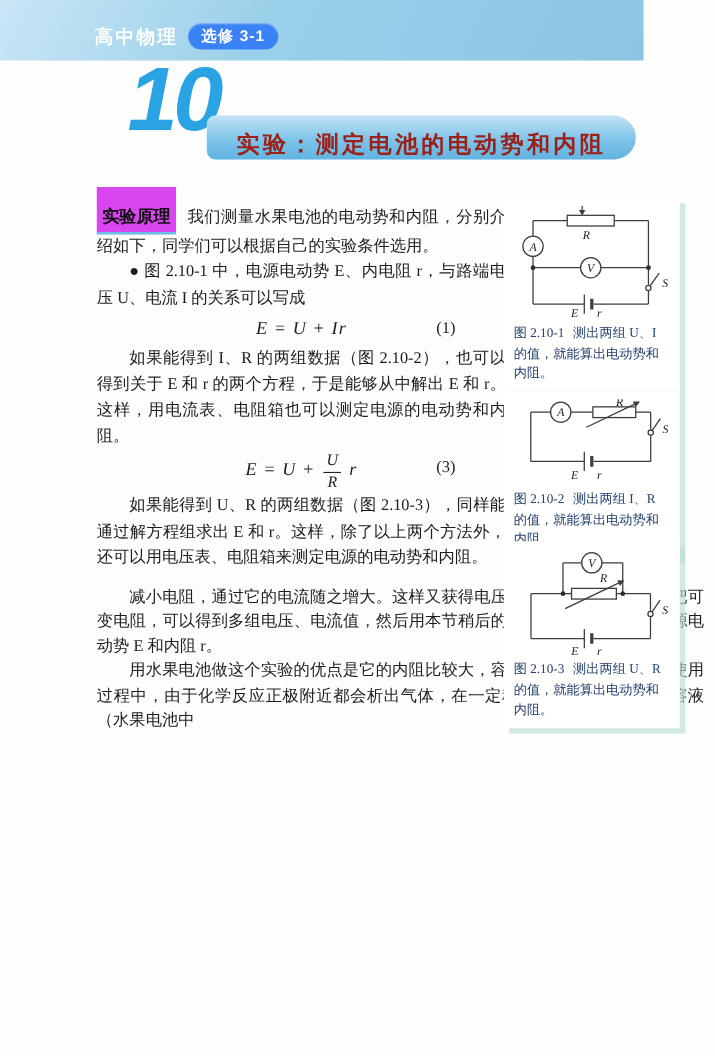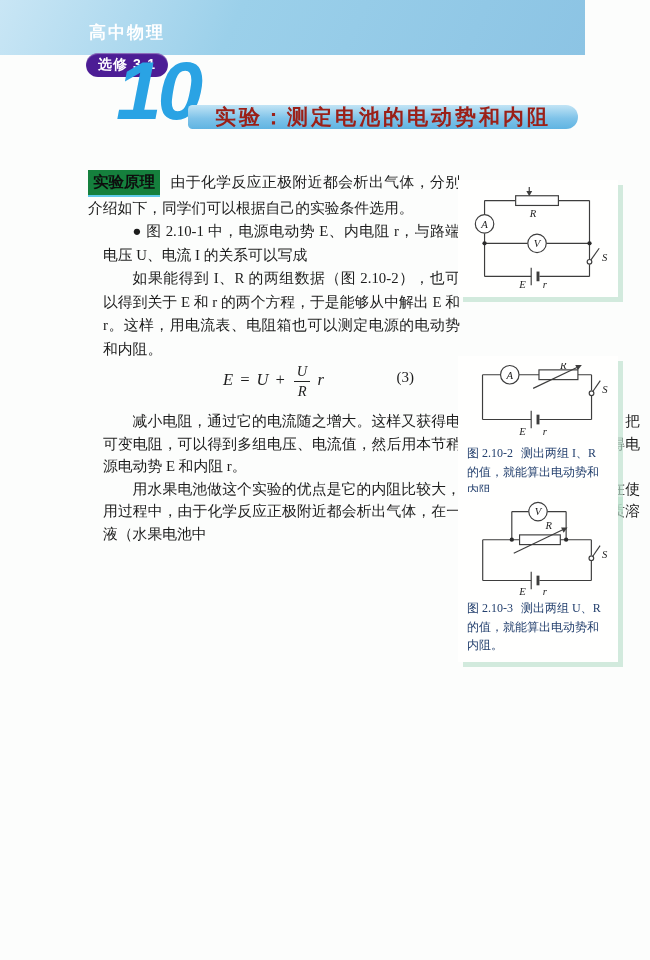--- a/index.html
+++ b/index.html
@@ -11,59 +11,58 @@
     color:#1c1c1c;
   }
   
   .header-band{
     position:absolute; left:0; top:0; width:585px; height:55px;
     background:linear-gradient(115deg,#c9e6f5 0%, #9bd0ea 40%, #8cc4e4 100%);
   }
   .brand-row{
     position:absolute; left:86px; top:21px; display:flex; align-items:center; gap:9px;
     font-family:"Liberation Sans","DejaVu Sans",sans-serif;
-    flex-direction:column;
   }
   .brand-label{ color:#fff; font-size:17px; font-weight:bold; letter-spacing:2px; }
   .edition-pill{
-    background:#4c1d95; color:#fff; font-size:14px; font-weight:bold;
+    background:#3b82f6; color:#fff; font-size:14px; font-weight:bold;
     border-radius:14px; padding:3px 12px; letter-spacing:1px;
     box-shadow:inset 0 1px 1px rgba(255,255,255,.4);
   }
   .chapter-number{
     position:absolute; left:116px; top:50px;
     font-family:"Liberation Sans","DejaVu Sans",sans-serif;
     font-size:82px; font-weight:bold; font-style:italic;
     color:#2aa3e4; line-height:1; letter-spacing:-4px;text-align:center;
   }
   .title-banner{
-    position:absolute; left:188px; top:105px; width:390px; height:24px;
+    position:absolute; left:188px; top:105px; width:390px; height:40px;
     background:linear-gradient(180deg,#c2e4f5 0%, #7fc3e9 55%, #60b4e2 100%);
     border-radius:8px 21px 21px 8px;
-    display:flex; align-items:center; justify-content:center;
+    display:flex; align-items:flex-end; justify-content:center;
   }
   .title-banner .chapter-title{
     font-family:"Liberation Sans","DejaVu Sans",sans-serif;
     font-size:21px; font-weight:bold; color:#9b2018; letter-spacing:3px;
   }
   
   .content{ position:absolute; left:88px; top:170px; width:552px; }
   .col-narrow{ width:372px; }
   .col-wide{ width:552px; margin-top:12px; }
   p.body{
     font-size:14.8px; line-height:23.5px; text-align:justify;
     font-family:"Liberation Serif","DejaVu Serif",serif;
   }
   .col-wide p.body{ line-height:22.5px; }
-  p.indent{ text-indent:2em;margin-left:15px; }
+  p.indent{ text-indent:2em; }
   .section-label{
     display:inline-block; font-family:"Liberation Sans","DejaVu Sans",sans-serif;
     font-weight:bold; font-size:15.5px; color:#0d0d0d;
-    background:#15803d; border-bottom:2px solid #5fc9e8;
-    padding:0 5px 1px 5px; margin-right:10px; text-indent:0;
+    background:#d946ef; border-bottom:2px solid #5fc9e8;
+    padding:16px 5px 1px 5px; margin-right:10px; text-indent:0;
   }
   .eq-row{
     position:relative; text-align:center; margin:3px 0 3px 0;
     font-size:16.5px; line-height:26px;
   }
   .eq-f{ font-style:italic; letter-spacing:1px; }
   .eq-num{ position:absolute; right:46px; top:0; font-style:normal; font-size:15px; }
   .frac{ display:inline-block; vertical-align:-11px; text-align:center; font-style:italic; line-height:1; margin:0 2px; }
   .frac .top{ display:block; padding:0 3px 2px 3px; border-bottom:1.2px solid #222; font-size:14.5px;}
   .frac .bot{ display:block; padding-top:2px; font-size:14.5px; }
@@ -97,36 +96,41 @@
   <span class="edition-pill">选修 3-1</span>
 </div>
 <div class="chapter-number">10</div>
 <div class="title-banner">
   <span class="chapter-title">实验：测定电池的电动势和内阻</span>
 </div>
 
 <div class="content">
 
   <div class="col-narrow">
-    <p class="body"><span class="section-label">实验原理</span><span>由于化学反应正极附近都会析出气体，分别介绍如下，同学们可以根据自己的实验条件选用。</span></p>
+    <p class="body"><span class="section-label">实验原理</span><span>我们测量水果电池的电动势和内阻，分别介绍如下，同学们可以根据自己的实验条件选用。</span></p>
 
     <p class="body indent">●  图 2.10-1 中，电源电动势 E、内电阻 r，与路端电压 U、电流 I 的关系可以写成</p>
 
+    <div class="eq-row">
+      <span class="eq-f">E = U + Ir</span>
+      <span class="eq-num">(1)</span>
+    </div>
 
 
 
 
     <p class="body indent">如果能得到 I、R 的两组数据（图 2.10-2），也可以得到关于 E 和 r 的两个方程，于是能够从中解出 E 和 r。这样，用电流表、电阻箱也可以测定电源的电动势和内阻。</p>
 
 
     <div class="eq-row">
       <span class="eq-f">E = U + </span><span class="frac"><span class="top">U</span><span class="bot">R</span></span><span class="eq-f"> r</span>
       <span class="eq-num">(3)</span>
     </div>
 
+    <p class="body indent">如果能得到 U、R 的两组数据（图 2.10-3），同样能通过解方程组求出 E 和 r。这样，除了以上两个方法外，还可以用电压表、电阻箱来测定电源的电动势和内阻。</p>
   </div>
 
   <div class="col-wide">
     <p class="body indent">减小电阻，通过它的电流随之增大。这样又获得电压和电流的另一组数据。把可变电阻，可以得到多组电压、电流值，然后用本节稍后的方法处理数据，求得电源电动势 E 和内阻 r。</p>
     <p class="body indent">用水果电池做这个实验的优点是它的内阻比较大，容易测量。但任何电池在使用过程中，由于化学反应正极附近都会析出气体，在一定程度上使电极与电解质溶液（水果电池中</p>
 
   </div>
 </div>
 
 <div class="fig-card c1">
@@ -143,20 +147,21 @@
     <circle class="dot" cx="20" cy="58" r="2.2"></circle>
     <circle class="dot" cx="128" cy="58" r="2.2"></circle>
     <circle class="meter" cx="128" cy="77" r="2.4"></circle>
     <line class="w" x1="129.5" y1="75" x2="138" y2="63"></line>
     <text class="lbl" x="141" y="76" text-anchor="start">S</text>
     <path class="w" d="M68,83 V101"></path>
     <path class="w3" d="M75,87 V97"></path>
     <text class="lbl" x="59" y="104" text-anchor="middle">E</text>
     <text class="lbl" x="82" y="104" text-anchor="middle" font-size="10">r</text>
   </svg>
+  <div class="fig-caption"><span class="cap-title">图 2.10-1</span><span>测出两组 U、I 的值，就能算出电动势和内阻。</span></div>
 </div>
 
 <div class="fig-card c2">
   <svg width="146" height="78" viewBox="0 0 150 80">
     <path class="w" d="M18,12 H36.5 M55.5,12 H76 M116,12 H130 M18,12 V58 M130,12 V28 M130,33.5 V58 M18,58 H68 M76.5,58 H130"></path>
     <circle class="meter" cx="46" cy="12" r="9.5"></circle>
     <text class="lbl" x="46" y="16" text-anchor="middle">A</text>
     <rect class="meter" x="76" y="7" width="40" height="10"></rect>
     <line class="w" x1="70" y1="26" x2="115" y2="4.5"></line>
     <polygon class="ah" points="120,2 115.9,7.3 113.3,1.9"></polygon>

